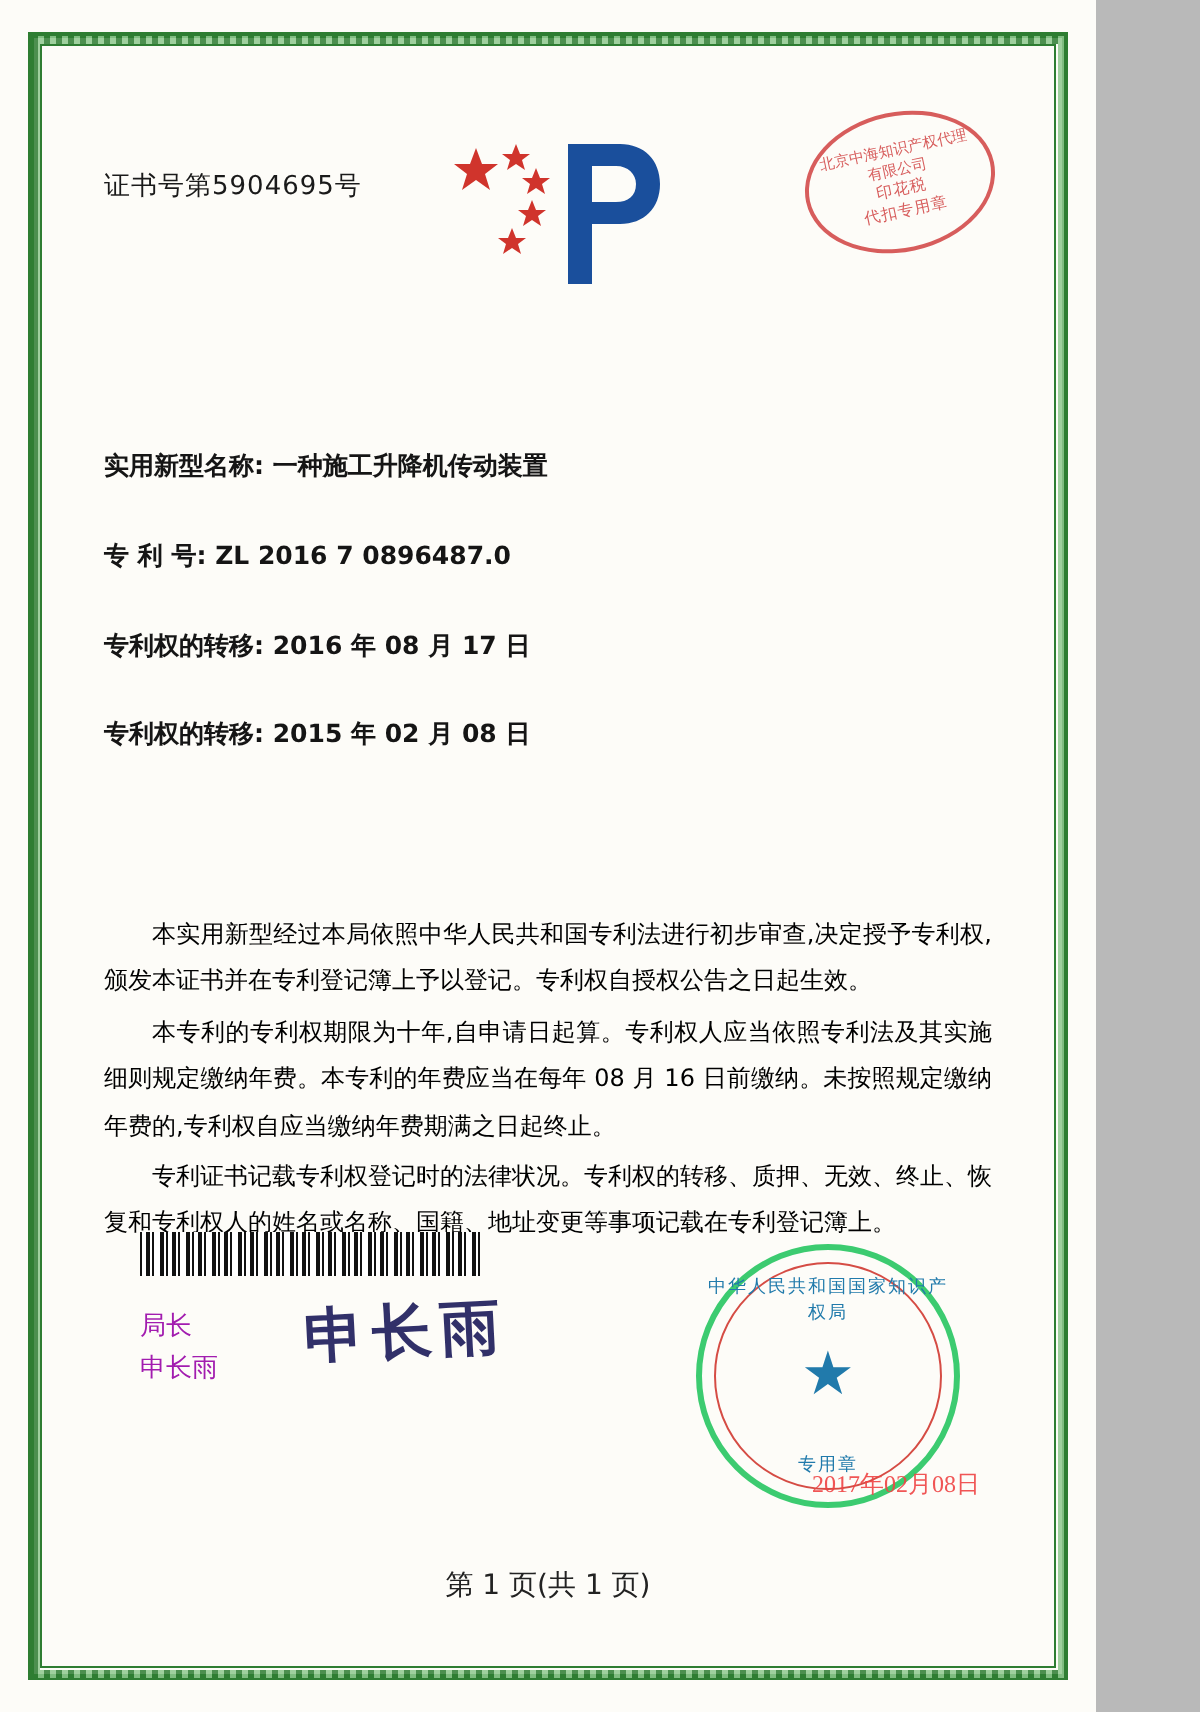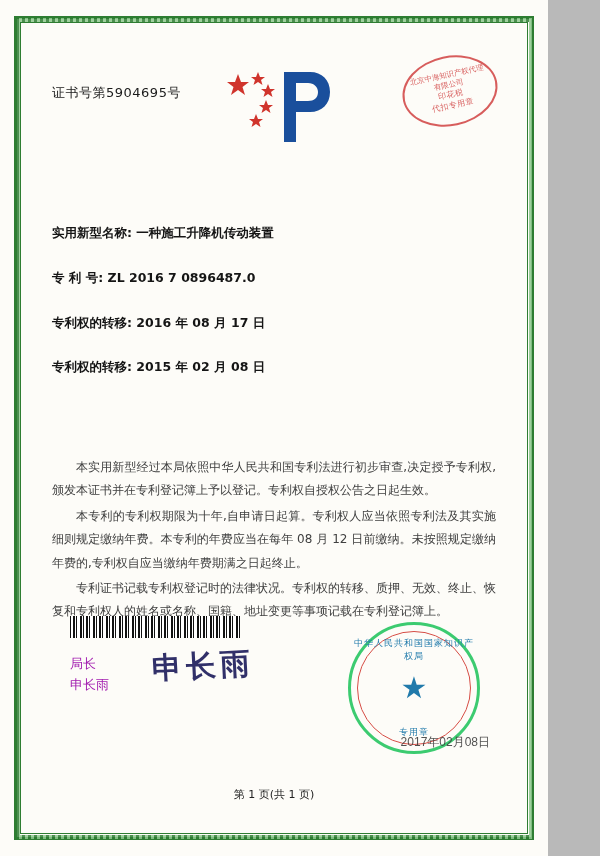--- a/index.html
+++ b/index.html
@@ -146,21 +146,21 @@
   .field-label { letter-spacing: 0px; }
   .field-value { letter-spacing: 0px; }
 
   .paras {
     position: absolute;
     left: 12px;
     right: 12px;
     top: 410px;
     font-size: 12px;
     line-height: 1.95;
-    color: #404040;
+    color: #000000;
     text-align: justify;
     font-family: "DejaVu Sans", sans-serif;
   }
   .paras p {
     margin: 0 0 2px 0;
     text-indent: 24px;
   }
 
   .barcode {
     position: absolute;
@@ -234,31 +234,31 @@
     letter-spacing: 1px;
   }
   .seal .arc-top { top: 12px; }
   .seal .arc-bottom { bottom: 12px; }
 
   .seal-date {
     position: absolute;
     right: 18px;
     top: 688px;
     font-size: 12px;
-    color: #404040;
-    font-family: Liberation Sans, sans-serif;
+    color: #ef4444;
+    font-family: Liberation Serif, serif;
     opacity: .9;
   }
 
   .footer {
     position: absolute;
     left: 0; right: 0;
     bottom: 8px;
     text-align: center;
-    font-size: 11px;
+    font-size: 14px;
     color: #222;
     font-family: "DejaVu Sans", sans-serif;
   }
 </style>
 </head>
 <body>
 
 <div class="page">
 
   <div class="frame-outer"></div>
@@ -305,21 +305,21 @@
         <span class="field-value">2016 年 08 月 17 日</span>
       </div>
       <div class="field-row">
         <span class="field-label">专利权的转移:</span>
         <span class="field-value">2015 年 02 月 08 日</span>
       </div>
     </div>
 
     <div class="paras">
       <p>本实用新型经过本局依照中华人民共和国专利法进行初步审查,决定授予专利权,颁发本证书并在专利登记簿上予以登记。专利权自授权公告之日起生效。</p>
-      <p>本专利的专利权期限为十年,自申请日起算。专利权人应当依照专利法及其实施细则规定缴纳年费。本专利的年费应当在每年 08 月 12 日前缴纳。未按照规定缴纳年费的,专利权自应当缴纳年费期满之日起终止。</p>
+      <p>本专利的专利权期限为十年,自申请日起算。专利权人应当依照专利法及其实施细则规定缴纳年费。本专利的年费应当在每年 08 月 16 日前缴纳。未按照规定缴纳年费的,专利权自应当缴纳年费期满之日起终止。</p>
       <p>专利证书记载专利权登记时的法律状况。专利权的转移、质押、无效、终止、恢复和专利权人的姓名或名称、国籍、地址变更等事项记载在专利登记簿上。</p>
     </div>
 
     <div class="barcode"></div>
 
     <div class="sign-block">
       <div>局长</div>
       <div>申长雨</div>
     </div>
 

